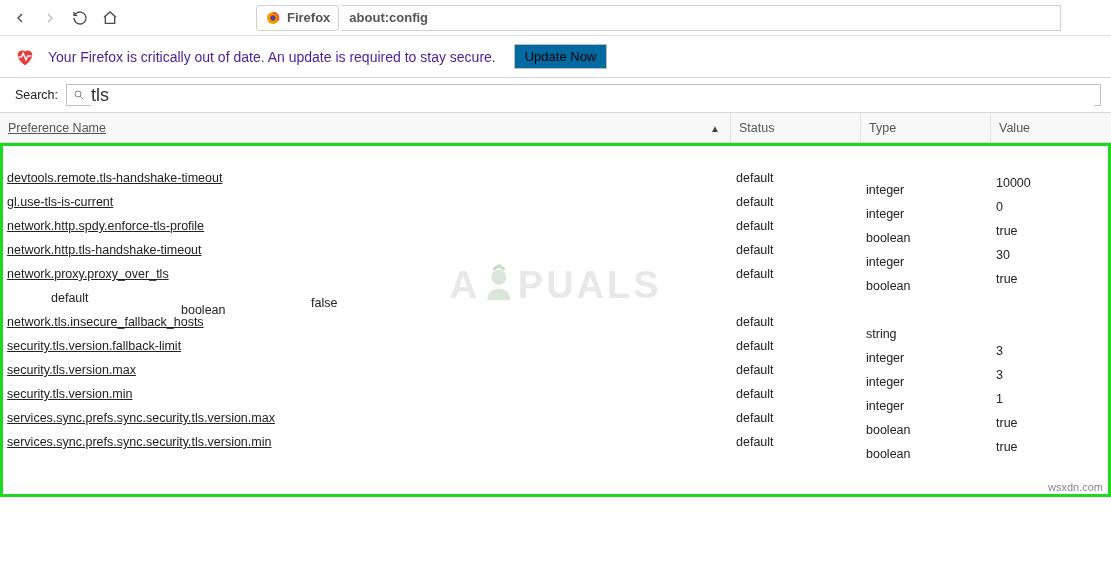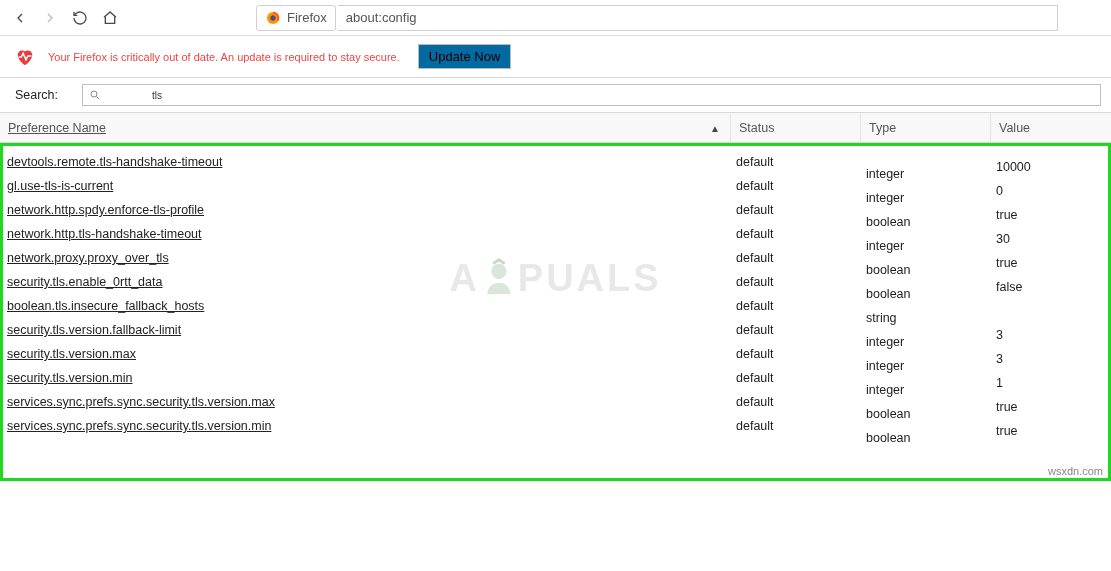--- a/index.html
+++ b/index.html
@@ -13,20 +13,21 @@
   }
 
   
   .toolbar {
     display: flex;
     align-items: center;
     padding: 4px 6px;
     border-bottom: 1px solid #e0e0e0;
     gap: 2px;
     height: 36px;
+    font-weight: bold;
   }
   .nav-btn {
     width: 28px;
     height: 28px;
     display: flex;
     align-items: center;
     justify-content: center;
     border-radius: 3px;
     color: #4a4a4a;
   }
@@ -61,56 +62,55 @@
   
   .warning-bar {
     display: flex;
     align-items: center;
     padding: 8px 14px;
     border-bottom: 1px solid #d8d8d8;
     gap: 12px;
     height: 42px;
   }
   .heart-icon { width: 22px; height: 22px; }
-  .warning-text { font-size: 11px; color: #ef4444; flex: 0 0 auto; }
+  .warning-text { font-size: 14px; color: #4c1d95; flex: 0 0 auto; }
   .update-btn {
     border: 1px solid #bbb;
     background: #0369a1;
     padding: 4px 10px;
     font-size: 13px;
     cursor: pointer;
     margin-left: 6px;
   }
 
   
   .search-row {
     display: flex;
     align-items: center;
     padding: 6px 10px;
-    gap: 24px;
+    gap: 8px;
     height: 34px;
   }
   .search-label { font-size: 12.5px; white-space: nowrap; width: 48px; text-align: right; }
   .search-box {
     flex: 1;
     border: 1px solid #c0c0c0;
     height: 22px;
     display: flex;
     align-items: center;
     padding: 0 6px;
     gap: 6px;
   }
   .search-box svg { width: 12px; height: 12px; color: #888; flex-shrink: 0; }
   .search-input {
     border: none;
     outline: none;
-    font-size: 10px;
+    font-size: 18px;
     width: 100%;
     color: #333;
-    margin-left: 45px;
   }
   .search-input::after { content: ""; }
 
   
   .table {
     border-top: 1px solid #d8d8d8;
   }
   .thead {
     display: flex;
     background: #f8f8f8;
@@ -136,21 +136,21 @@
     position: absolute;
     right: 10px;
     top: 50%;
     transform: translateY(-50%);
     font-size: 10px;
     color: #444;
   }
 
   .tbody-wrap {
     border: 3px solid #20d820;
-    padding: 4px 0 40px 0;
+    padding: 20px 0 40px 0;
     min-height: 320px;
     position: relative;
   }
   .tr {
     display: flex;
     height: 24px;
     align-items: center;
   }
   .td {
     padding: 0 8px;
@@ -295,27 +295,26 @@
           <div class="td col-type">integer</div>
           <div class="td col-value">30</div>
         </div>
         <div class="tr">
           <div class="td col-name">network.proxy.proxy_over_tls</div>
           <div class="td col-status">default</div>
           <div class="td col-type">boolean</div>
           <div class="td col-value">true</div>
         </div>
         <div class="tr">
-          <div class="td col-name">security.tls.enable_0rtt_data</div>
           <div class="td col-status">default</div>
           <div class="td col-type">boolean</div>
           <div class="td col-value">false</div>
         </div>
         <div class="tr">
-          <div class="td col-name">boolean.tls.insecure_fallback_hosts</div>
+          <div class="td col-name">network.tls.insecure_fallback_hosts</div>
           <div class="td col-status">default</div>
           <div class="td col-type">string</div>
           <div class="td col-value"></div>
         </div>
         <div class="tr">
           <div class="td col-name">security.tls.version.fallback-limit</div>
           <div class="td col-status">default</div>
           <div class="td col-type">integer</div>
           <div class="td col-value">3</div>
         </div>

